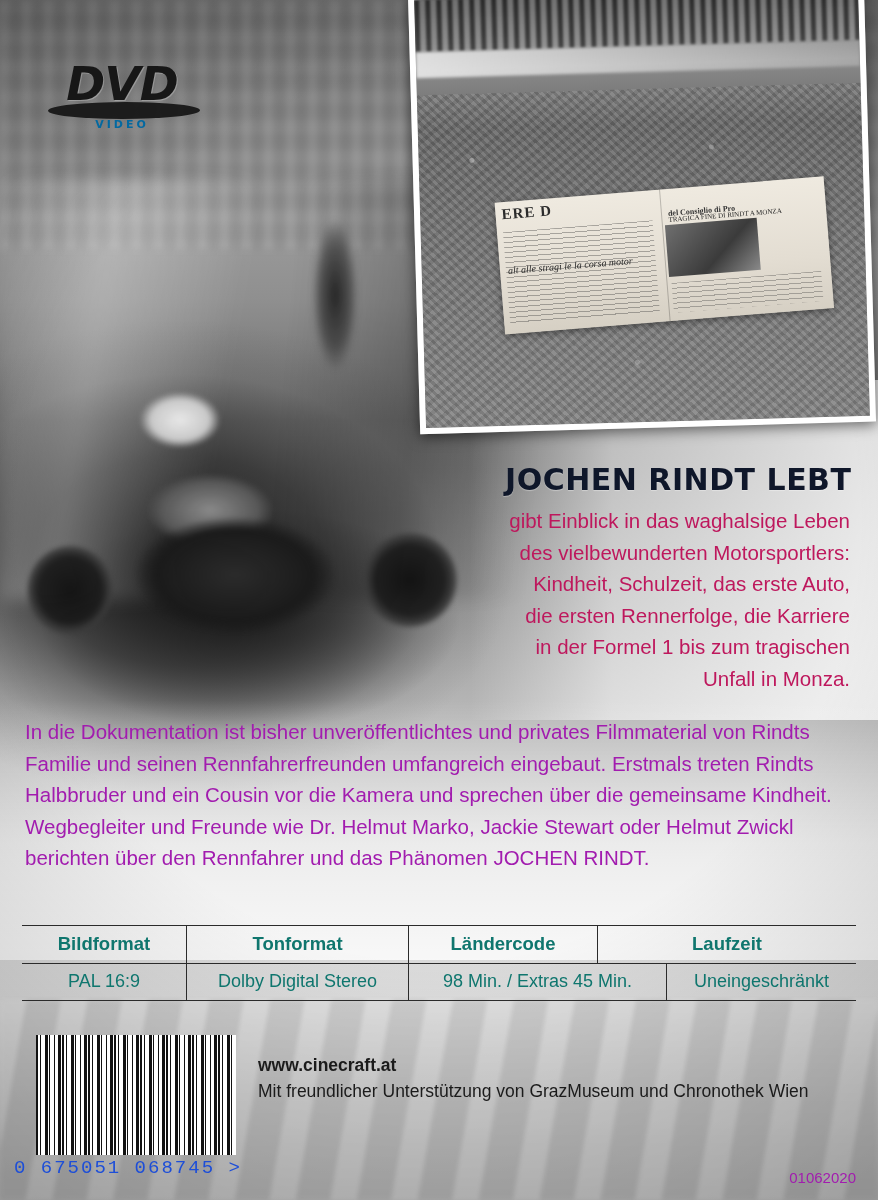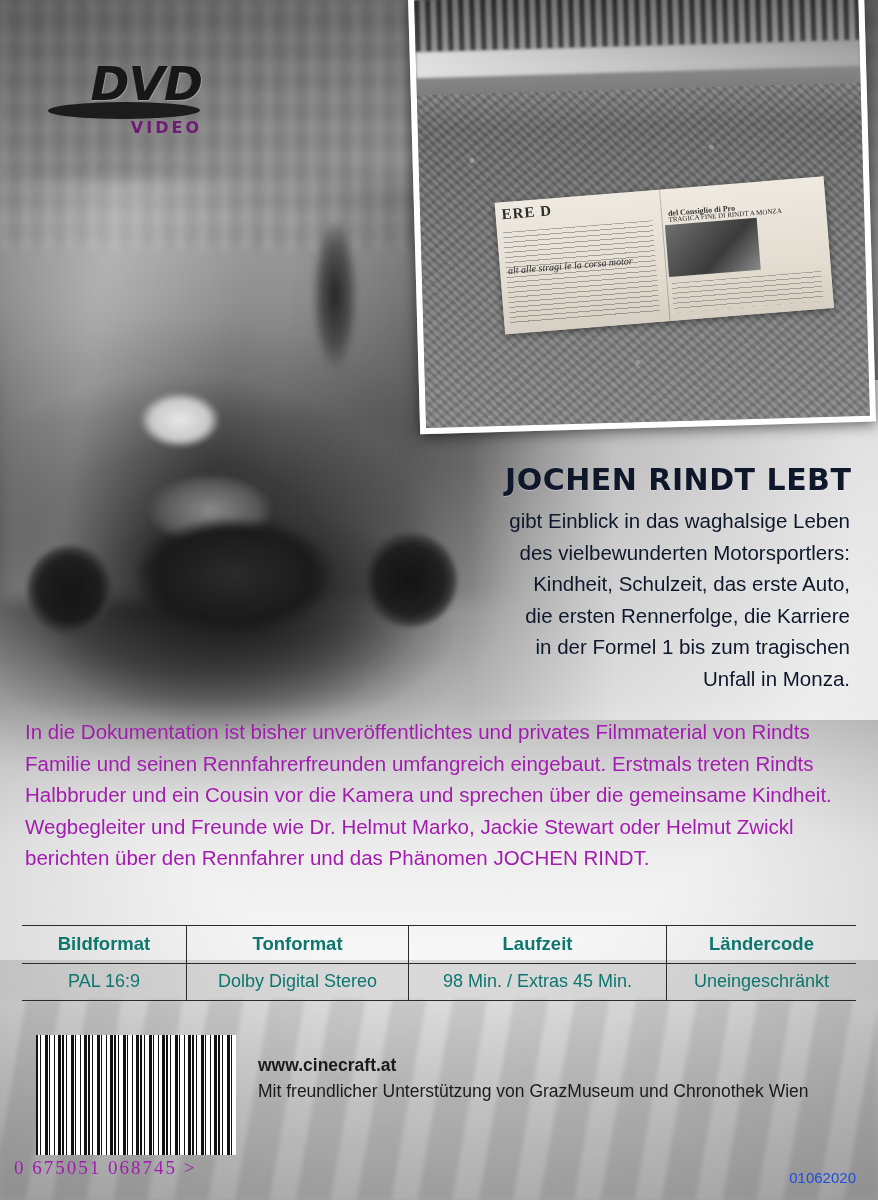--- a/index.html
+++ b/index.html
@@ -110,21 +110,21 @@
     filter: blur(2px);
     opacity: .85;
   }
 
   
   .dvd-logo {
     position: absolute;
     left: 42px; top: 58px;
     width: 160px; height: 92px;
     color: #171717;
-    text-align: right;
+    text-align: center;
     user-select: none;
   }
   .dvd-logo .dvd-top {
     font-family: "DejaVu Sans", sans-serif;
     font-weight: bold;
     font-style: italic;
     font-size: 47px;
     letter-spacing: -1px;
     line-height: 52px;
     text-shadow: 1px 1px 0 rgba(255,255,255,.25);
@@ -135,24 +135,24 @@
     width: 152px; height: 17px;
     border-radius: 50%;
     background: #171717;
     transform: skewX(-12deg);
     opacity: .95;
   }
   .dvd-logo .dvd-bottom {
     position: absolute;
     left: 0; right: 0; top: 60px;
     font-family: "DejaVu Sans", sans-serif;
-    font-size: 16px;
+    font-size: 11px;
     font-weight: bold;
     letter-spacing: 3px;
-    color: #701a75;
+    color: #0369a1;
   }
 
   
   .inset-photo {
     position: absolute;
     left: 414px; top: -12px;
     width: 456px; height: 440px;
     transform: rotate(-1.6deg);
     box-shadow: 0 3px 14px rgba(0,0,0,.55);
     border: 6px solid #ffffff;
@@ -263,21 +263,21 @@
     color: #0f172a;
     text-shadow: 0 1px 1px rgba(255,255,255,.35);
   }
   .para-right {
     position: absolute;
     left: 505px; top: 505px;
     width: 345px;
     text-align: right;
     font-size: 20.5px;
     line-height: 31.5px;
-    color: #0f172a;
+    color: #be185d;
   }
   .para-wide {
     position: absolute;
     left: 25px; top: 716px;
     width: 830px;
     font-size: 20.5px;
     line-height: 31.5px;
     color: #a21caf;
   }
 
@@ -316,40 +316,40 @@
     background:
       repeating-linear-gradient(90deg,
         #111 0 2px, #fff 2px 4px, #111 4px 5px, #fff 5px 9px,
         #111 9px 12px, #fff 12px 13px, #111 13px 14px, #fff 14px 18px,
         #111 18px 19px, #fff 19px 22px, #111 22px 25px, #fff 25px 26px);
   }
   .barcode-digits {
     position: absolute;
     left: 14px; top: 1157px;
     width: 240px;
-    font-family: Liberation Serif, serif;
+    font-family: Liberation Mono, monospace;
     font-size: 19px;
-    color: #a21caf;
+    color: #1d4ed8;
     letter-spacing: 2px;
     white-space: nowrap;
   }
   .footer-text {
     position: absolute;
     left: 258px; top: 1052px;
     width: 600px;
     font-size: 17.5px;
     line-height: 26px;
     color: #1b1b1b;
   }
   .footer-text .url { font-weight: bold; }
   .footer-code {
     position: absolute;
     right: 22px; bottom: 14px;
     font-size: 15px;
-    color: #1d4ed8;
+    color: #a21caf;
   }
 </style>
 </head>
 <body>
 
 <div id="page">
 
   <div class="bg-photo"></div>
   <div class="bg-trees"></div>
   <div class="bg-track-lines"></div>
@@ -386,22 +386,22 @@
   </div>
 
   <div class="title">JOCHEN RINDT LEBT</div>
   <div class="para-right">gibt Einblick in das waghalsige Leben des vielbewunderten Motorsportlers: Kindheit, Schulzeit, das erste Auto, die ersten Rennerfolge, die Karriere in der Formel 1 bis zum tragischen Unfall in Monza.</div>
   <div class="para-wide">In die Dokumentation ist bisher unveröffentlichtes und privates Filmmaterial von Rindts Familie und seinen Rennfahrerfreunden umfangreich eingebaut. Erstmals treten Rindts Halbbruder und ein Cousin vor die Kamera und sprechen über die gemeinsame Kindheit. Wegbegleiter und Freunde wie Dr. Helmut Marko, Jackie Stewart oder Helmut Zwickl berichten über den Rennfahrer und das Phänomen JOCHEN RINDT.</div>
 
   <div class="spec-table">
     <div class="spec-row head">
       <div class="spec-cell c1">Bildformat</div>
       <div class="spec-cell c2">Tonformat</div>
+      <div class="spec-cell c4">Ländercode</div>
       <div class="spec-cell c3">Laufzeit</div>
-      <div class="spec-cell c4">Ländercode</div>
     </div>
     <div class="spec-row">
       <div class="spec-cell c1">PAL 16:9</div>
       <div class="spec-cell c2">Dolby Digital Stereo</div>
       <div class="spec-cell c3">98 Min. / Extras 45 Min.</div>
       <div class="spec-cell c4">Uneingeschränkt</div>
     </div>
   </div>
 
   <div class="barcode"></div>

